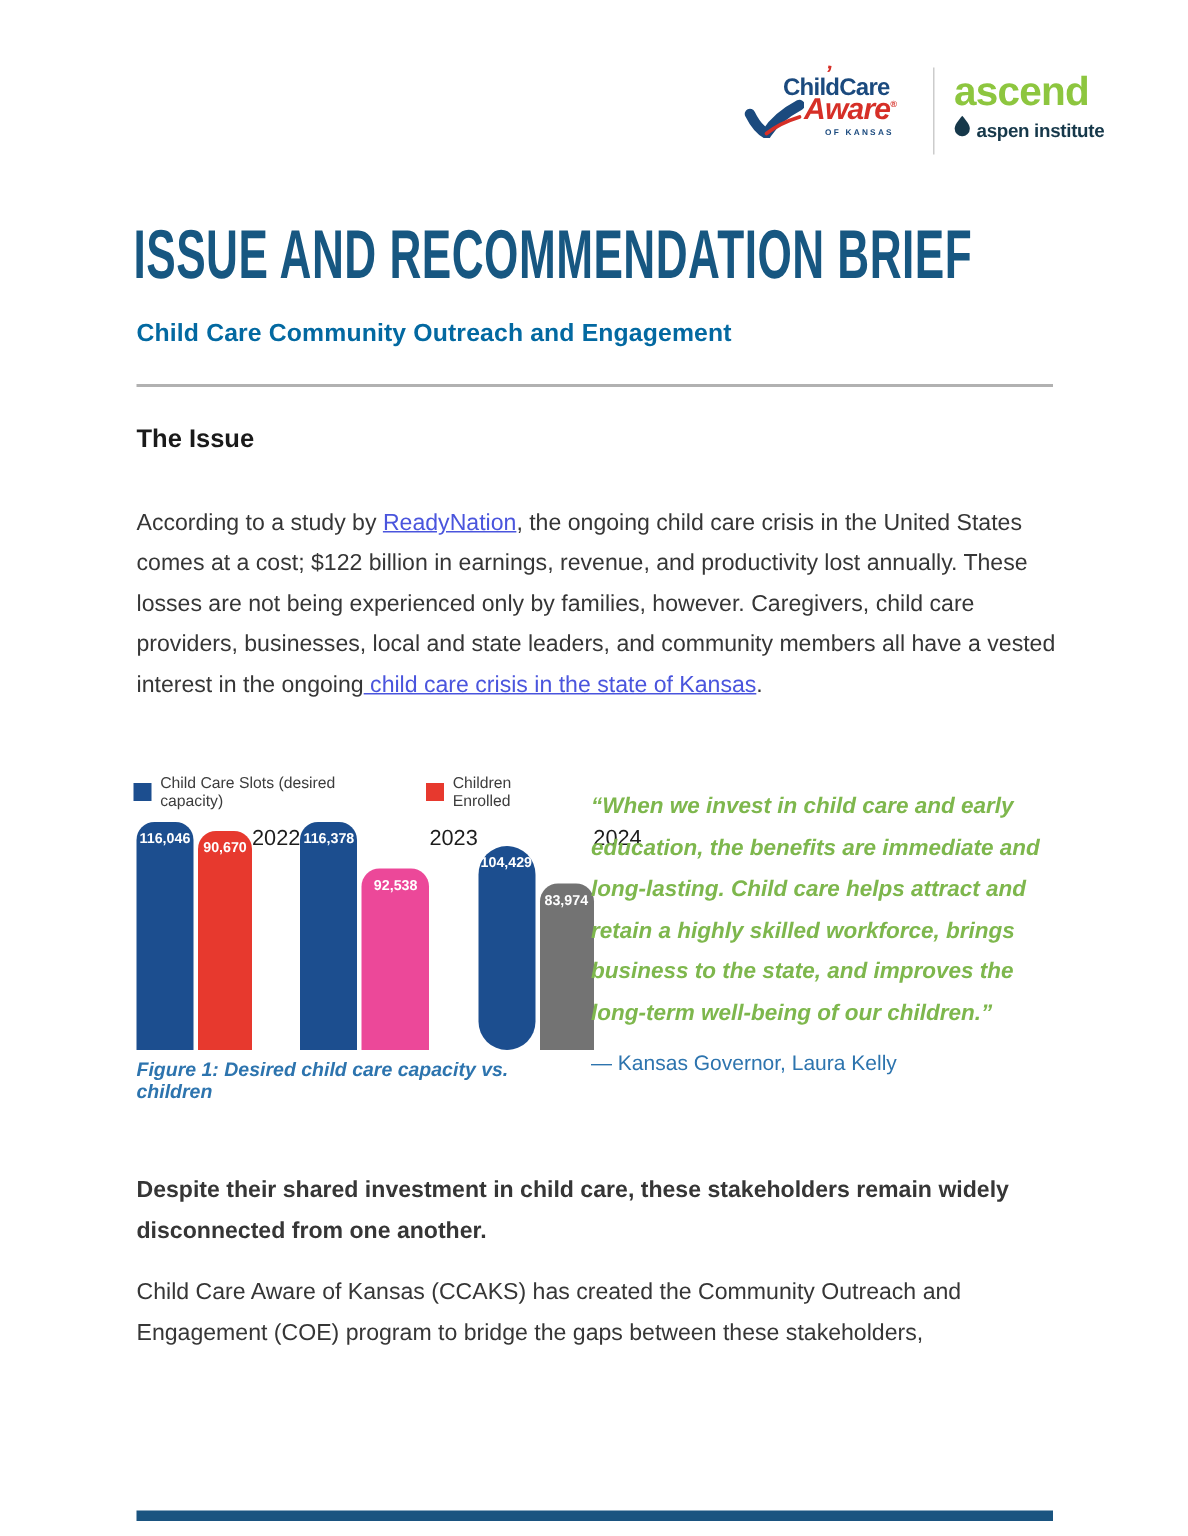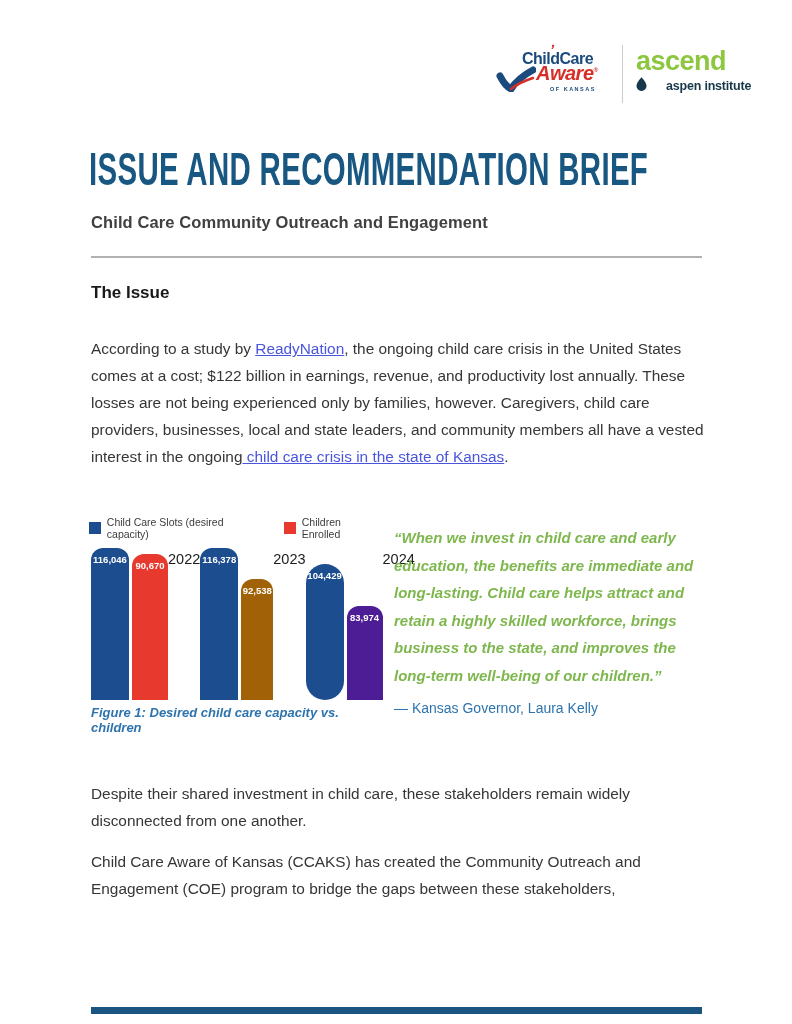--- a/index.html
+++ b/index.html
@@ -10,33 +10,33 @@
   .cc-logo{position:absolute;left:496px;top:48px;width:118px;height:58px;}
   .cc-line1{position:absolute;left:26px;top:2px;font-weight:bold;font-size:16px;letter-spacing:-0.5px;color:#1b4a7e;}
   .cc-tick{position:absolute;left:54px;top:-7px;color:#d62f27;font-size:15px;font-weight:bold;transform:rotate(12deg);}
   .cc-line2{position:absolute;left:40px;top:14px;font-style:italic;font-weight:bold;font-size:20px;color:#d62f27;letter-spacing:-0.5px;}
   .cc-reg{font-size:6px;vertical-align:super;}
   .cc-line3{position:absolute;left:54px;top:38px;font-size:5.5px;letter-spacing:1.5px;color:#1b4a7e;font-weight:bold;}
   .cc-check{position:absolute;left:0px;top:18px;}
   .logo-divider{position:absolute;left:622px;top:45px;width:1px;height:58px;background:#cccccc;}
   .ascend-logo{position:absolute;left:636px;top:48px;}
   .ascend-word{font-weight:bold;font-size:27px;letter-spacing:-0.5px;color:#8dc63f;line-height:27px;}
-  .aspen-row{display:flex;align-items:center;gap:19px;margin-top:2px;}
+  .aspen-row{display:flex;align-items:center;gap:4px;margin-top:2px;}
   .aspen-word{font-weight:bold;font-size:12.5px;color:#16384a;letter-spacing:-0.2px;}
 
   
   .doc-title{position:absolute;left:89px;top:146px;font-size:46px;font-weight:bold;line-height:1;
              color:#175781;white-space:nowrap;transform:scaleX(0.64);transform-origin:left top;letter-spacing:0.5px;}
-  .doc-subtitle{position:absolute;left:91px;top:213px;font-size:16.5px;font-weight:bold;color:#404040;letter-spacing:0.1px;}
+  .doc-subtitle{position:absolute;left:91px;top:213px;font-size:16.5px;font-weight:bold;color:#0369a1;letter-spacing:0.1px;}
   .rule{position:absolute;left:91px;top:256px;width:611px;height:2px;background:#b1b1b1;}
   .issue-heading{position:absolute;left:91px;top:283px;font-size:17px;font-weight:bold;color:#1a1a1a;}
 
   
   .body-par{position:absolute;left:91px;width:620px;font-size:15.4px;line-height:27px;color:#363636;}
-  .p1{top:320px;} .p2{top:765px;} .p3{top:833px;}
+  .p1{top:320px;} .p2{top:765px;font-weight:bold;} .p3{top:833px;}
   a.doclink{color:#4a55dd;text-decoration:underline;cursor:pointer;margin-top:12px;}
 
   
   .chart{position:absolute;left:89px;top:521px;width:292px;}
   .legend{display:flex;justify-content:center;gap:18px;font-size:10.5px;color:#3c3c3c;height:14px;margin-bottom:13px;}
   .lg-item{display:flex;align-items:center;}
   .sw{display:inline-block;width:12px;height:12px;margin-right:6px;}
   .plot{display:flex;justify-content:space-between;align-items:flex-end;height:152px;padding:0 2px;}
   .grp{display:flex;flex-direction:row;}
   .bars{display:flex;align-items:flex-end;gap:3px;height:152px;}
@@ -112,32 +112,32 @@
               <span class="bval">90,670</span>
             </div>
           </div>
           <div class="cat">2022</div>
         </div>
         <div class="grp">
           <div class="bars">
             <div class="bar" style="height: 152px; width: 38px; background: rgb(28, 78, 143);">
               <span class="bval">116,378</span>
             </div>
-            <div class="bar" style="height: 120.9px; width: 32px; background: #a16207;">
+            <div class="bar" style="height: 120.9px; width: 45px; background: #ec4899;">
               <span class="bval">92,538</span>
             </div>
           </div>
           <div class="cat">2023</div>
         </div>
         <div class="grp">
           <div class="bars">
             <div class="bar" style="height: 136.4px; width: 38px; background: rgb(28, 78, 143); border-radius: 19px;">
               <span class="bval">104,429</span>
             </div>
-            <div class="bar" style="height: 94px; width: 36px; background: #4c1d95;">
+            <div class="bar" style="height: 111px; width: 36px; background: #737373;">
               <span class="bval">83,974</span>
             </div>
           </div>
           <div class="cat">2024</div>
         </div>
       </div>
     <div class="fig-caption">Figure 1: Desired child care capacity vs. children</div>
   </div>
 
   <div class="quote">“When we invest in child care and early education, the benefits are immediate and long-lasting. Child care helps attract and retain a highly skilled workforce, brings business to the state, and improves the long-term well-being of our children.”</div>

